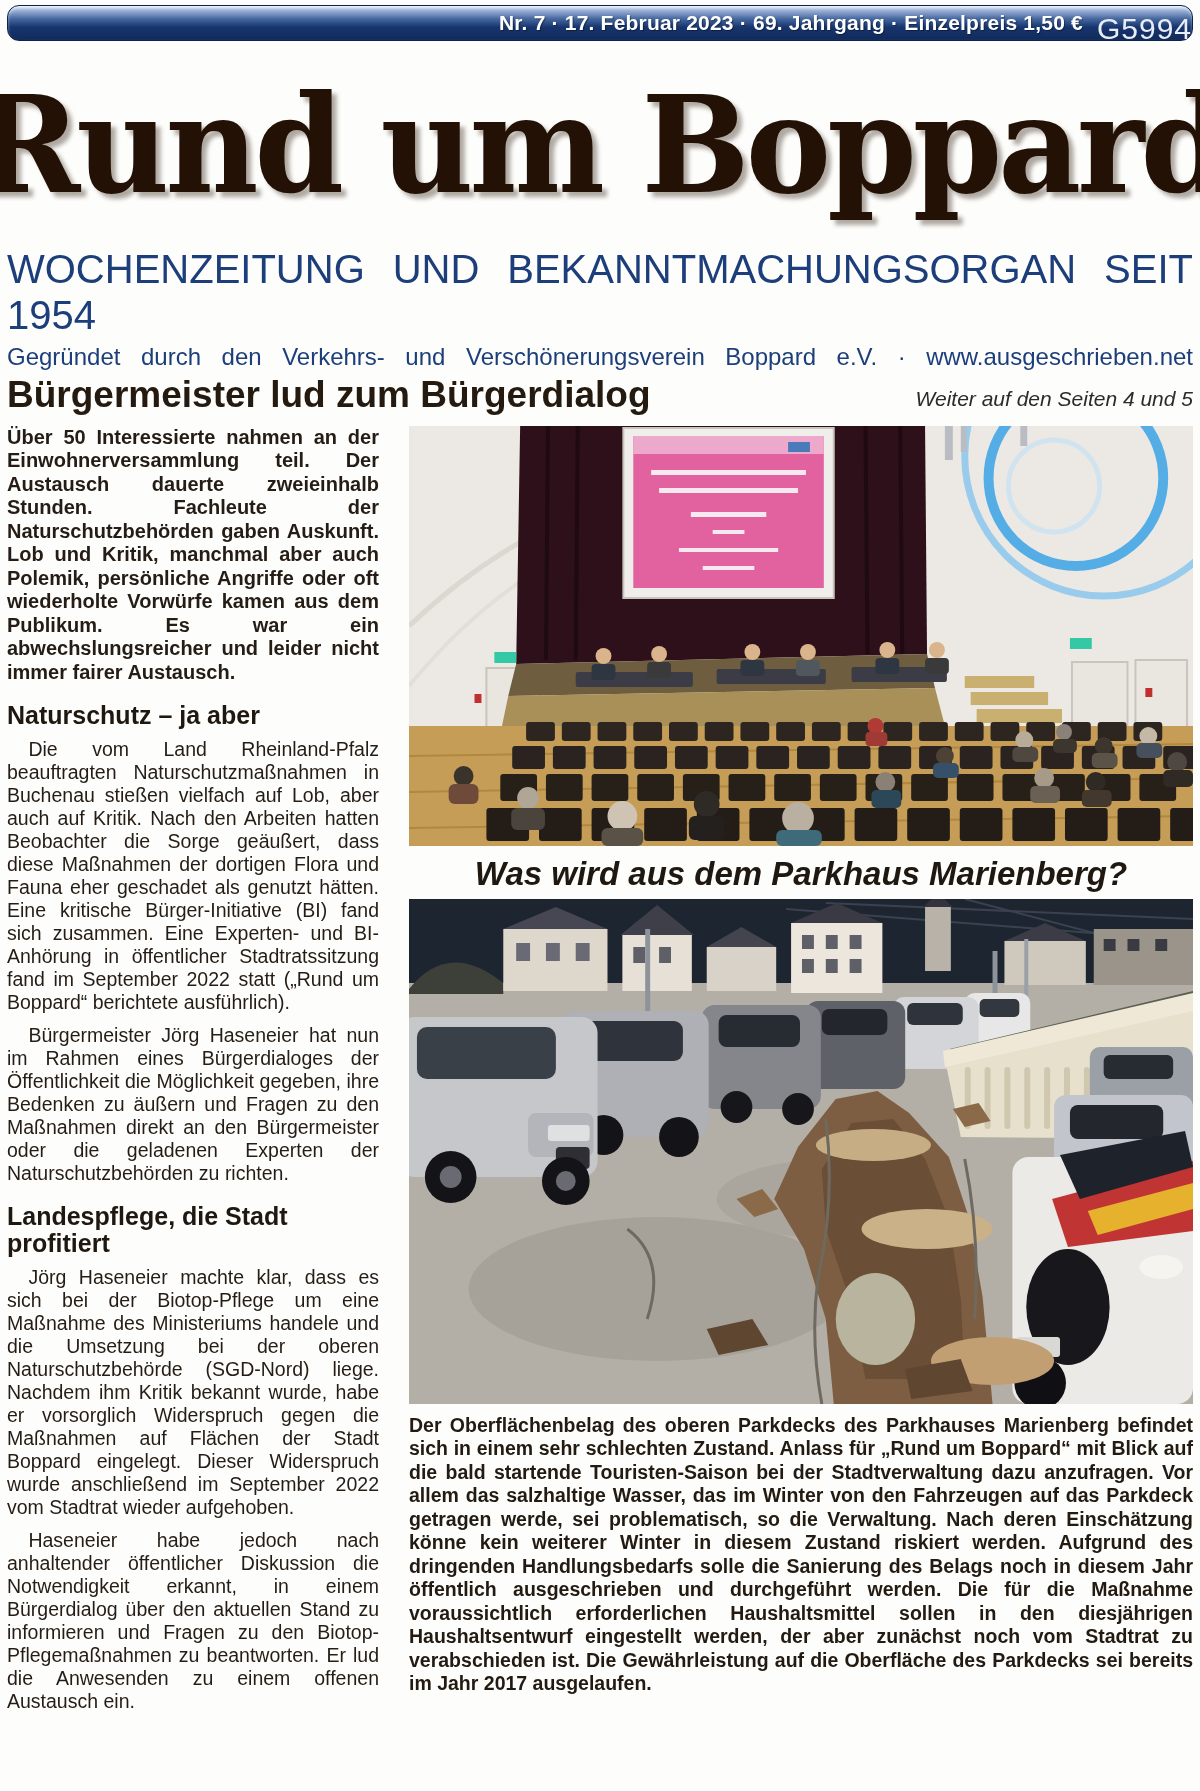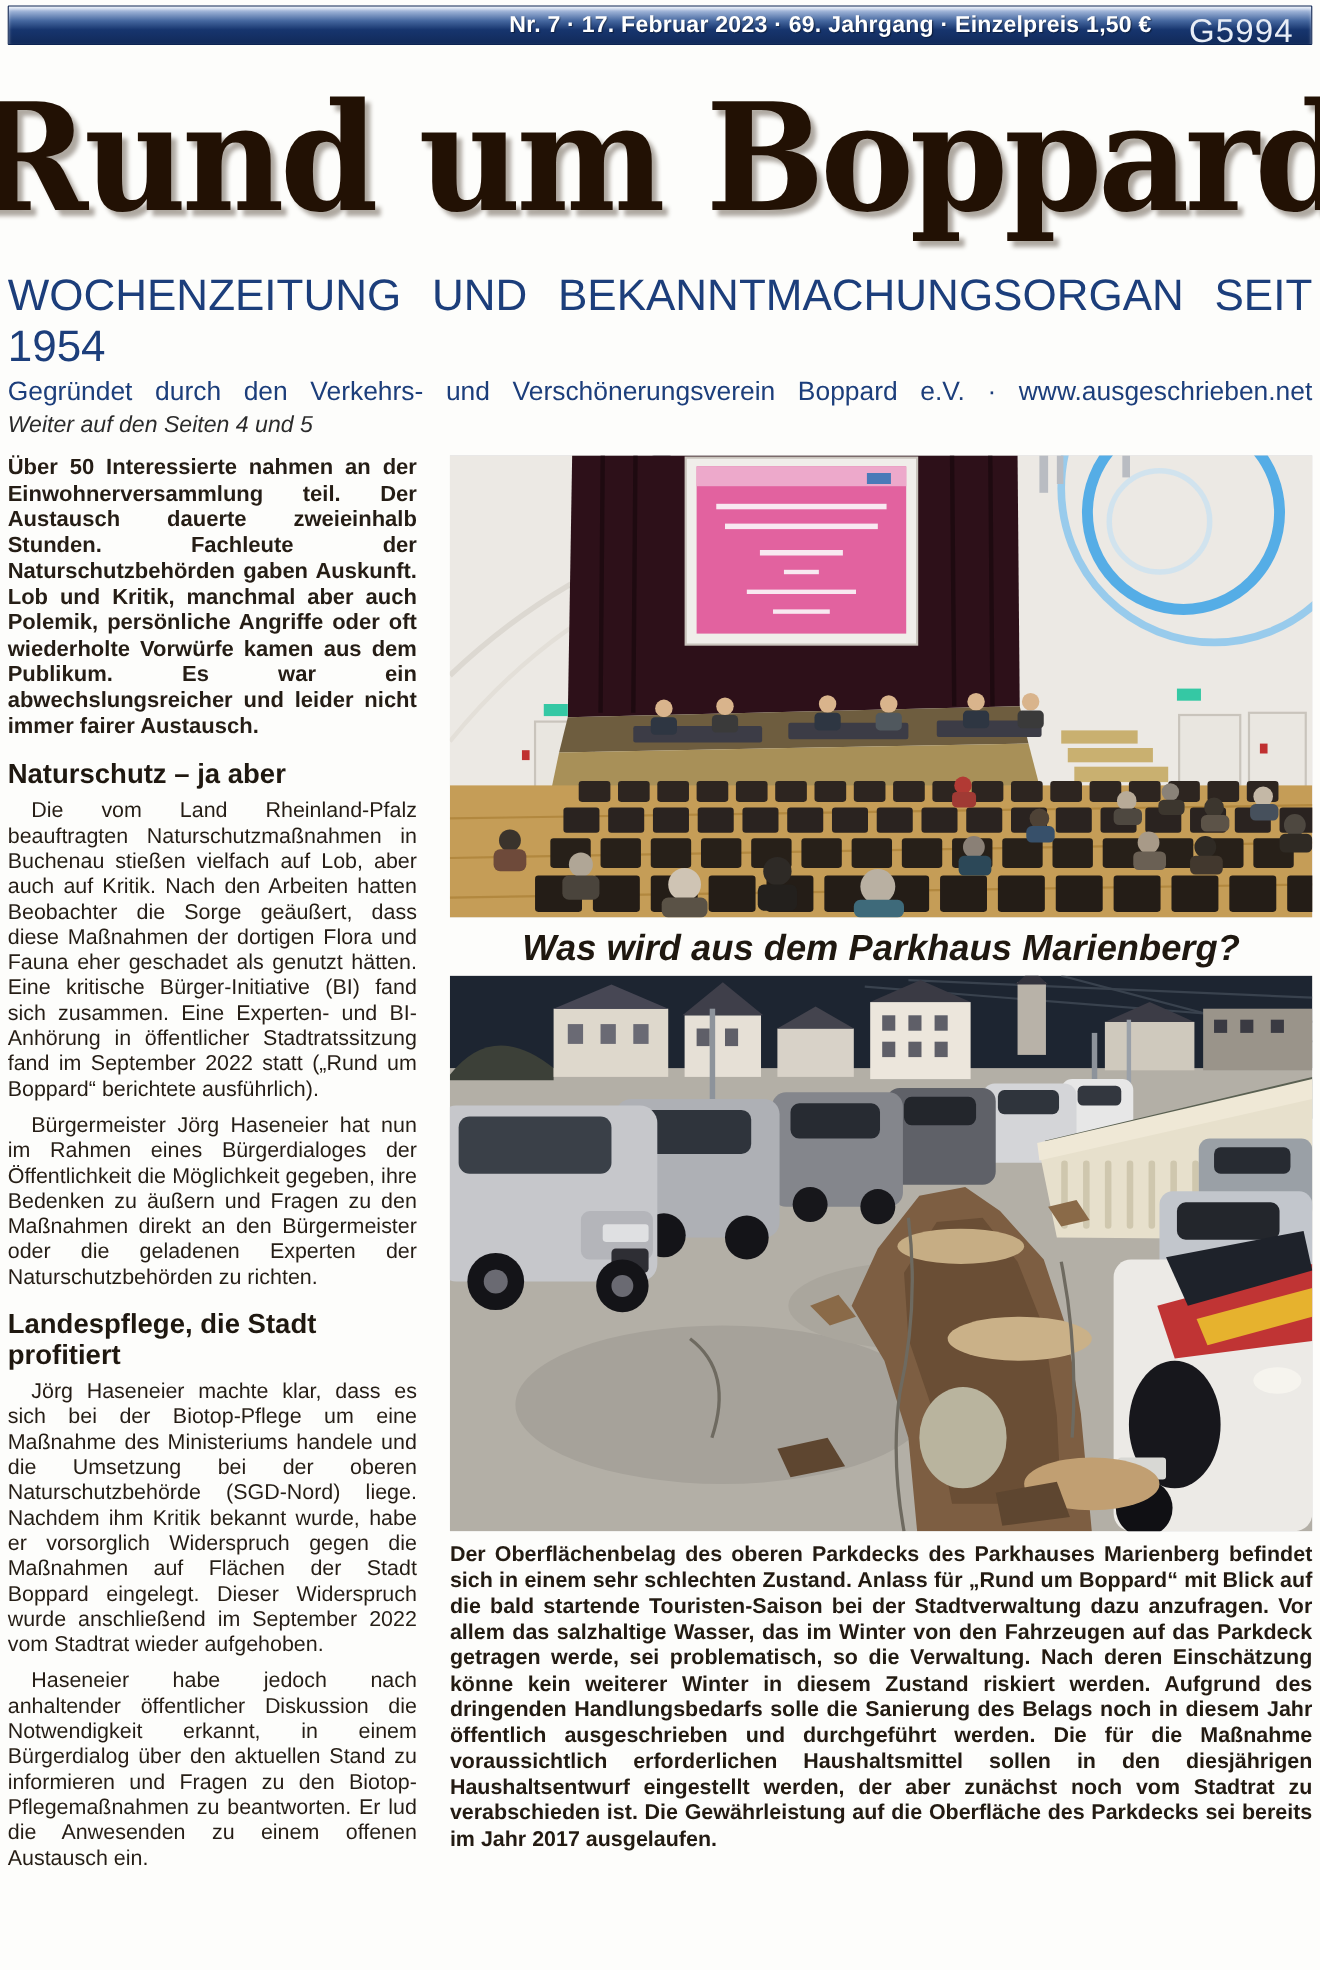--- a/index.html
+++ b/index.html
@@ -5,24 +5,24 @@
   * { margin:0; padding:0; box-sizing:border-box; }
   html,body { width:1200px; }
   body {
     height:1791px; overflow:hidden; background:#fdfdfb;
     font-family:"Liberation Sans", sans-serif; color:#251d15;
   }
   .page { padding:5px 7px 0 7px; }
 
   
   .topbar {
-    height:36px; border-radius:1px; border:1px solid #0d2452;
+    height:36px; border-radius:12px; border:1px solid #0d2452;
     background:linear-gradient(180deg,#dfe7f4 0%,#9fb4d8 12%,#45679f 38%,#17356e 62%,#112a5a 100%);
     box-shadow:inset 0 2px 3px rgba(255,255,255,.5);
-    display:flex; align-items:center; justify-content:flex-end; gap:34px; padding:0 16px;
+    display:flex; align-items:center; justify-content:flex-end; gap:14px; padding:0 0;
   }
   .topbar .issue { color:#ffffff; font-weight:bold; font-size:21px; letter-spacing:.2px;
     text-shadow:1px 1px 1px rgba(0,0,0,.4); }
   .topbar .code { color:#e8edf6; font-size:30px; letter-spacing:1px;margin-top:12px; }
 
   
   .masthead { height:205px; display:flex; align-items:center; justify-content:center; }
   .masthead .title {
     font-family:"DejaVu Serif", serif; font-weight:bold; font-size:128px; line-height:1;
     color:#221104; letter-spacing:-4px; transform:scaleY(1.06);
@@ -82,20 +82,21 @@
   </div>
 
   <div class="masthead">
     <div class="title">Rund um Boppard</div>
   </div>
   <div class="subtitle">WOCHENZEITUNG UND BEKANNTMACHUNGSORGAN SEIT 1954</div>
   <div class="founder">Gegründet durch den Verkehrs- und Verschönerungsverein Boppard e.V. · www.ausgeschrieben.net</div>
 
 
   <div class="subhead-row">
+    <div class="subheadline">Bürgermeister lud zum Bürgerdialog</div>
     <div class="continuation">Weiter auf den Seiten 4 und 5</div>
   </div>
 
   <div class="content">
 
     <div class="left-col">
       <p class="intro">Über 50 Interessierte nahmen an der Einwohnerversammlung teil. Der Austausch dauerte zweieinhalb Stunden. Fachleute der Naturschutzbehörden gaben Auskunft. Lob und Kritik, manchmal aber auch Polemik, persönliche Angriffe oder oft wiederholte Vorwürfe kamen aus dem Publikum. Es war ein abwechslungsreicher und leider nicht immer fairer Austausch.</p>
       <div class="section-heading">Naturschutz – ja aber</div>
       <p class="body-para">Die vom Land Rheinland-Pfalz beauftragten Naturschutzmaßnahmen in Buchenau stießen vielfach auf Lob, aber auch auf Kritik. Nach den Arbeiten hatten Beobachter die Sorge geäußert, dass diese Maßnahmen der dortigen Flora und Fauna eher geschadet als genutzt hätten. Eine kritische Bürger-Initiative (BI) fand sich zusammen. Eine Experten- und BI-Anhörung in öffentlicher Stadtratssitzung fand im September 2022 statt („Rund um Boppard“ berichtete ausführlich).</p>
       <p class="body-para">Bürgermeister Jörg Haseneier hat nun im Rahmen eines Bürgerdialoges der Öffentlichkeit die Möglichkeit gegeben, ihre Bedenken zu äußern und Fragen zu den Maßnahmen direkt an den Bürgermeister oder die geladenen Experten der Naturschutzbehörden zu richten.</p>

